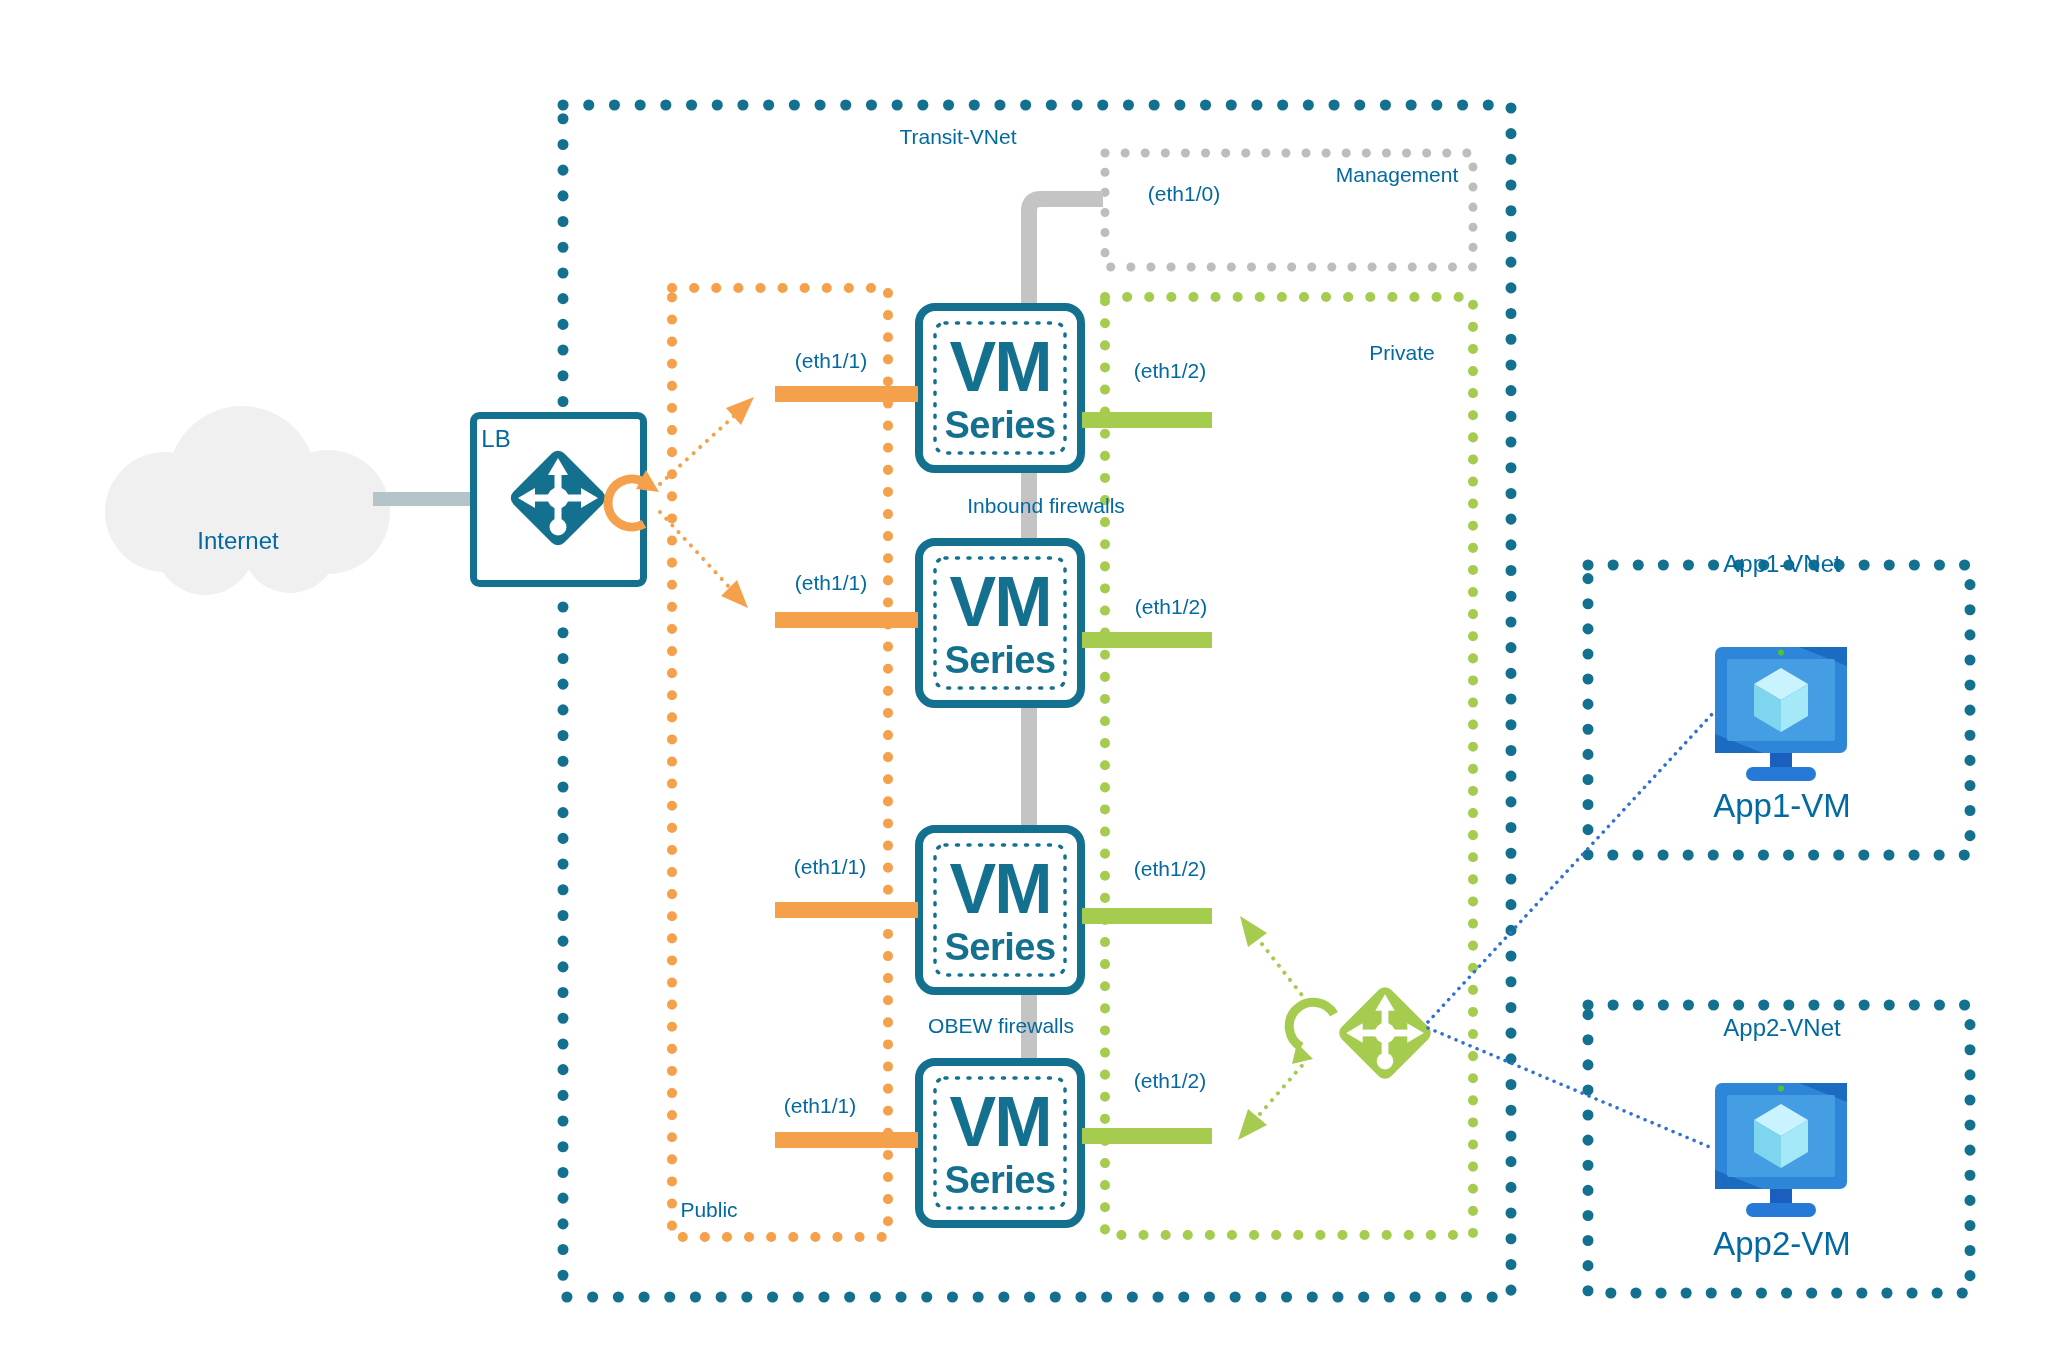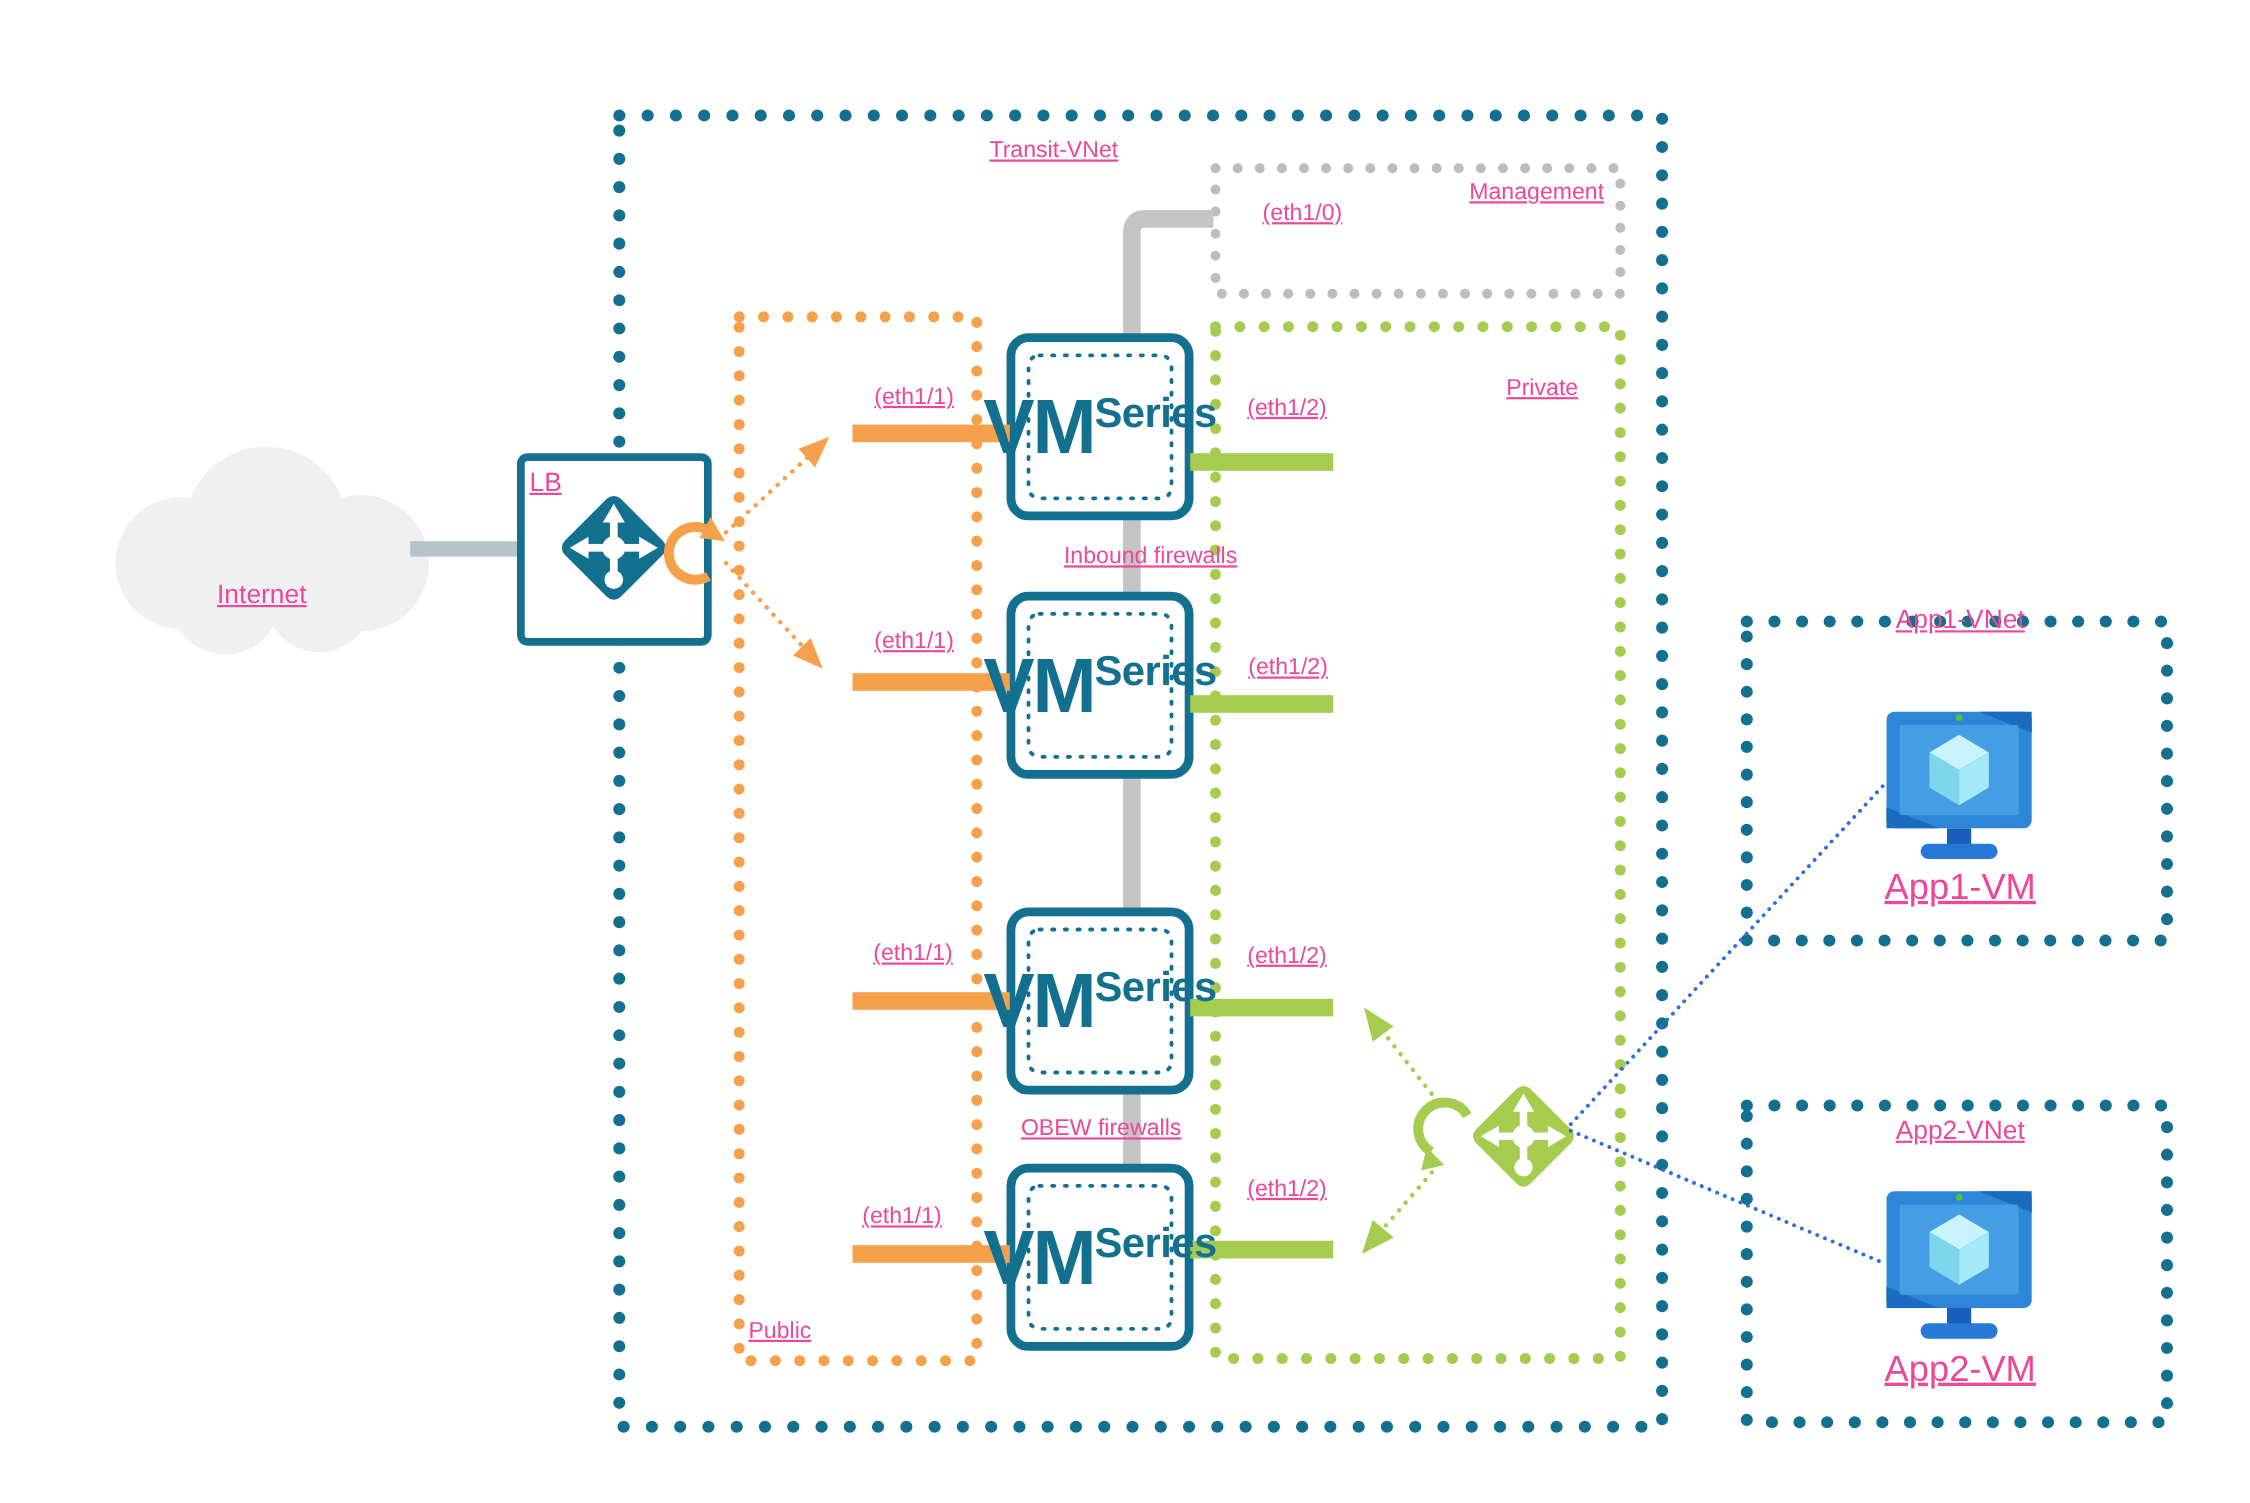--- a/index.html
+++ b/index.html
@@ -1,24 +1,24 @@
 <!DOCTYPE html>
 <html style="--teal: #14708F; --orange: #F5A14B; --green: #A6CC4F; --pipe-gray: #C4C4C4; --management-gray: #BDBDBD; --link-blue: #2E70D8; --connector-gray: #B5C4C9; --cloud-gray: #F0F0F0; --azure-blue: #2E86D8;"><head>
 <meta charset="utf-8">
 <style>
   html,body{margin:0;padding:0;background:#fff;}
   #canvas{position:relative;width:2045px;height:1366px;background:#fff;overflow:hidden;
           font-family:"Liberation Sans", sans-serif;color:#1a1a1a;}
   #canvas svg{position:absolute;left:0;top:0;}
   .lbl{position:absolute;transform:translate(-50%,-50%);white-space:nowrap;
-       font-size:21px;color:#ec4899;text-decoration:underline;}
+       font-size:21px;color:#0369a1;}
   .lbl.big{font-size:33px;}
   .lbl.med{font-size:24px;}
-  .vmtext{position:absolute;transform:translate(-50%,-50%);display:flex;flex-direction:row;
-          align-items:flex-start;color:var(--teal);line-height:1;}
+  .vmtext{position:absolute;transform:translate(-50%,-50%);display:flex;flex-direction:column;
+          align-items:center;color:var(--teal);line-height:1;}
   .vm-title{font-size:70px;font-weight:bold;letter-spacing:-2px;}
   .vm-sub{font-size:38px;font-weight:600;margin-top:4px;letter-spacing:-0.5px;}
   
   .dotted{fill:none;stroke-linecap:round;stroke-linejoin:round;}
   .transit-border{stroke:var(--teal);}
   .app-border{stroke:var(--teal);}
   .public-border{stroke:var(--orange);}
   .private-border{stroke:var(--green);}
   .mgmt-border{stroke:var(--management-gray);}
   .pipe{stroke:var(--pipe-gray);fill:none;}

